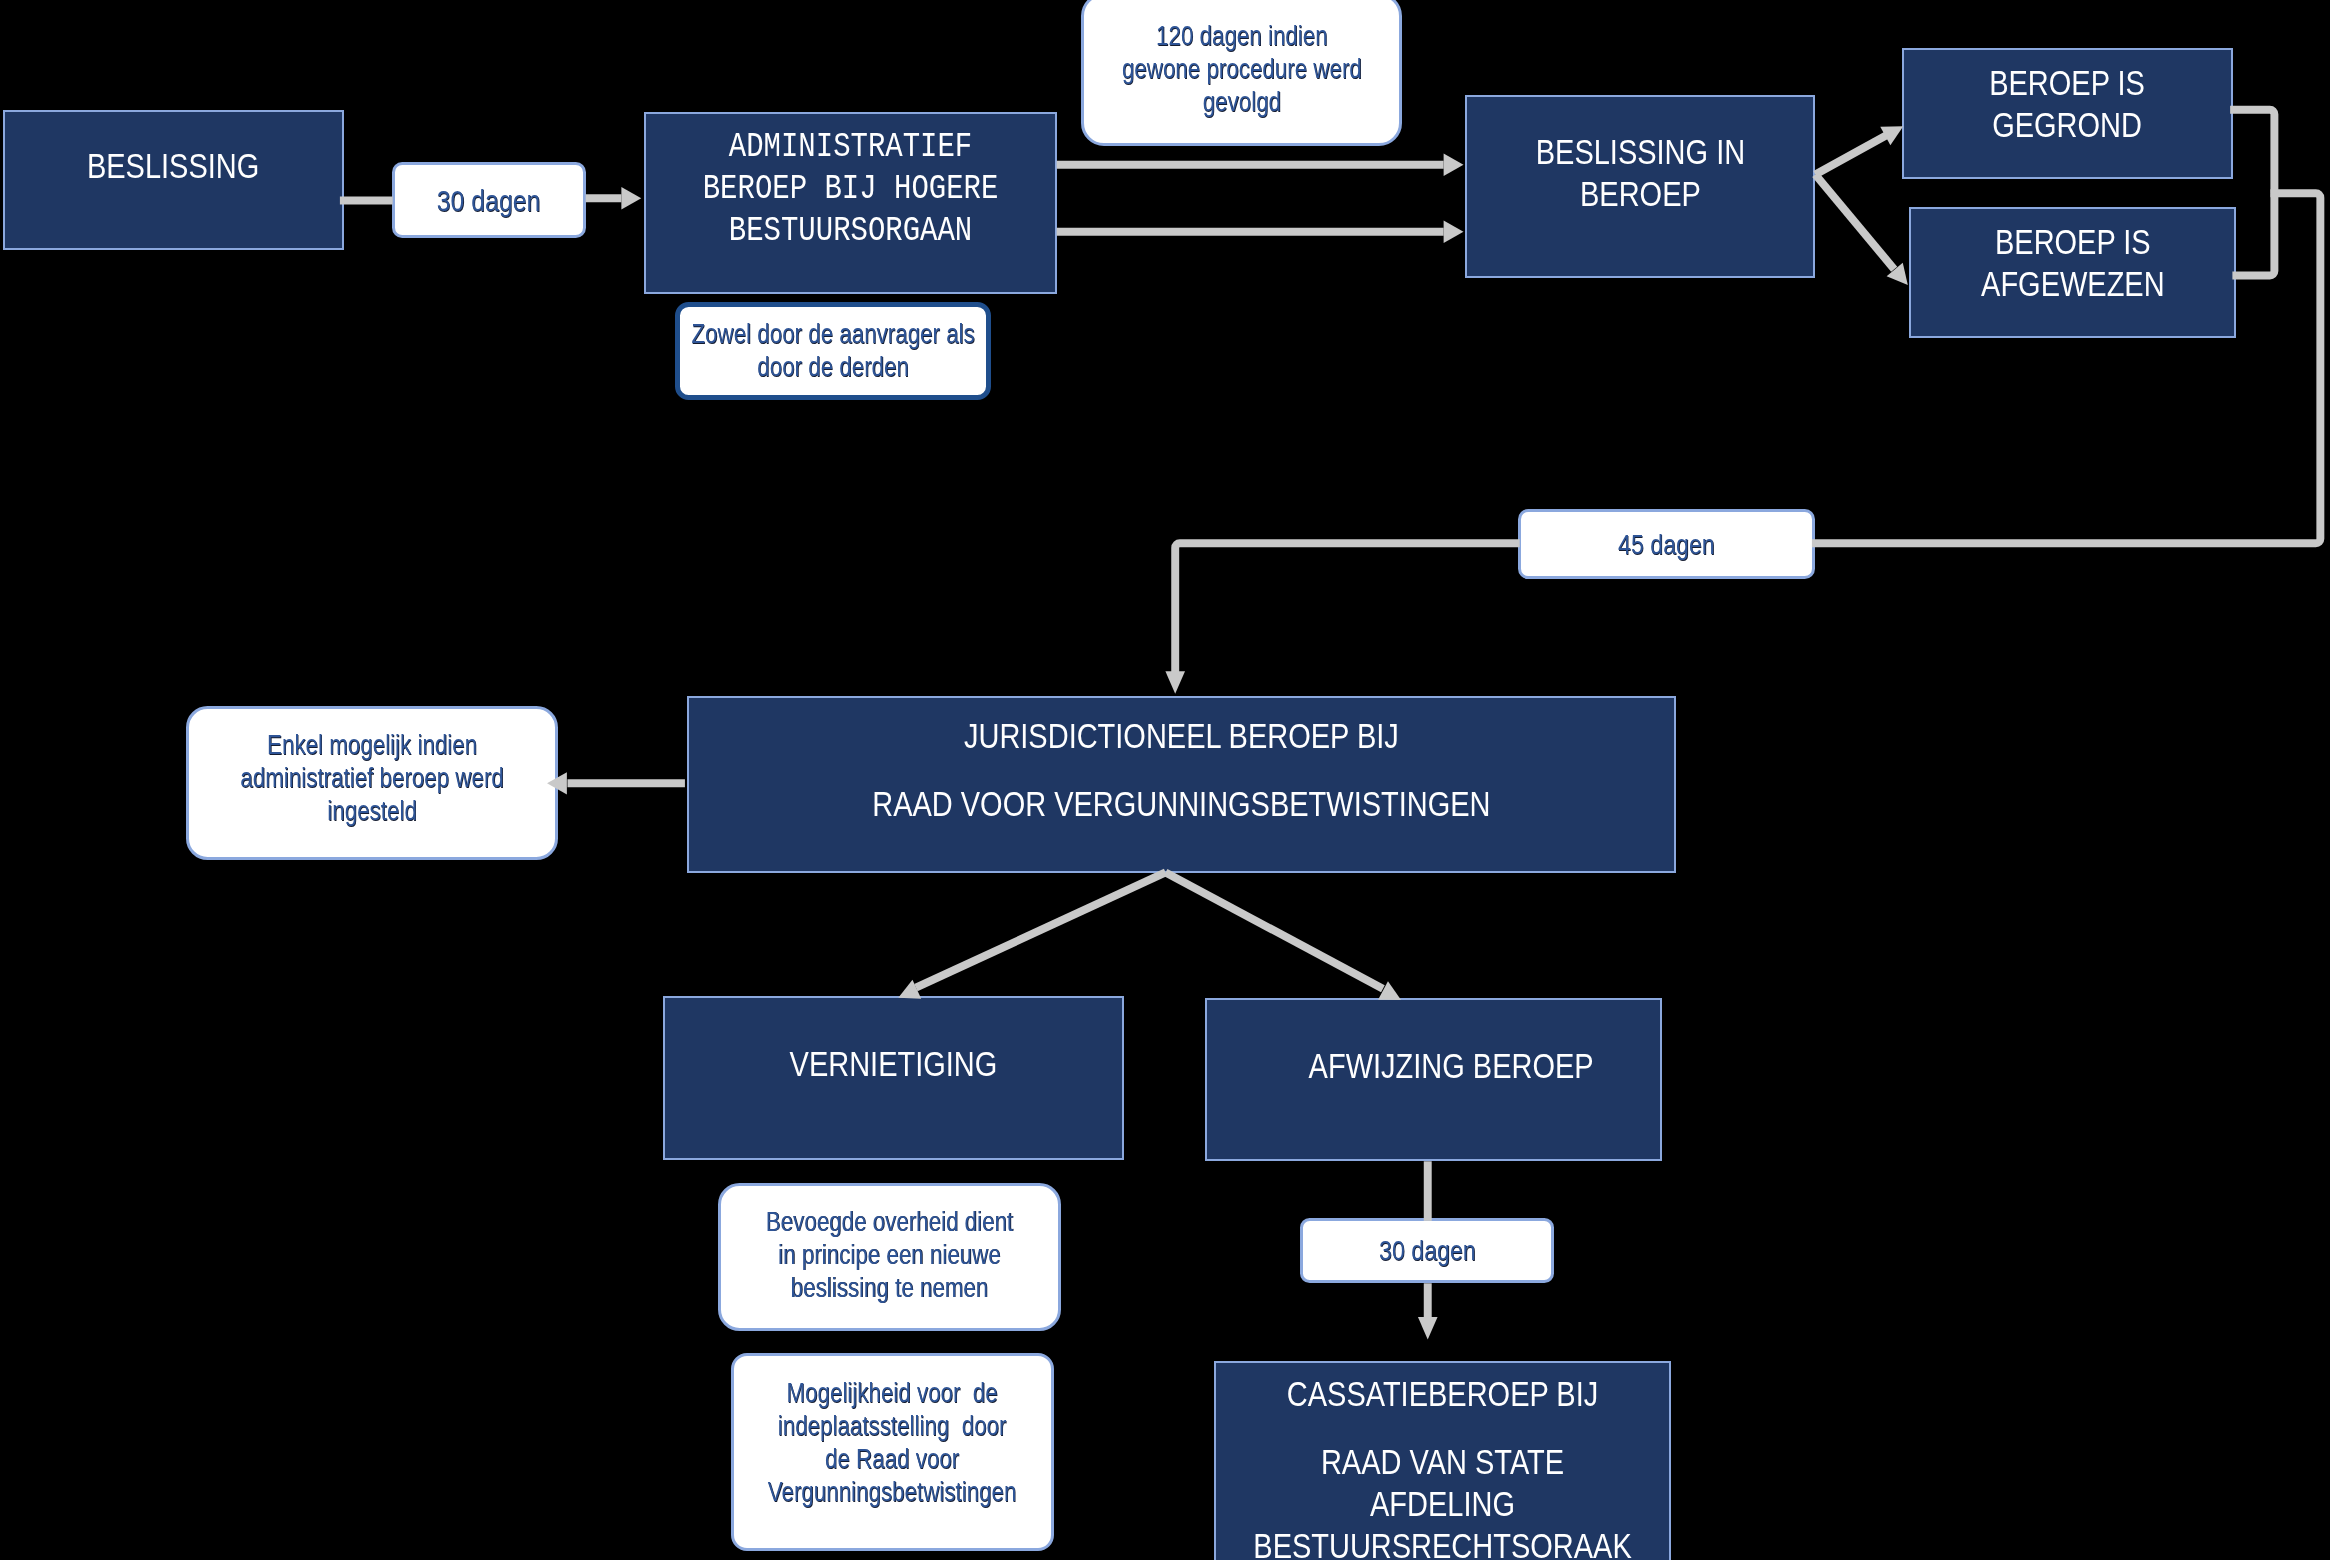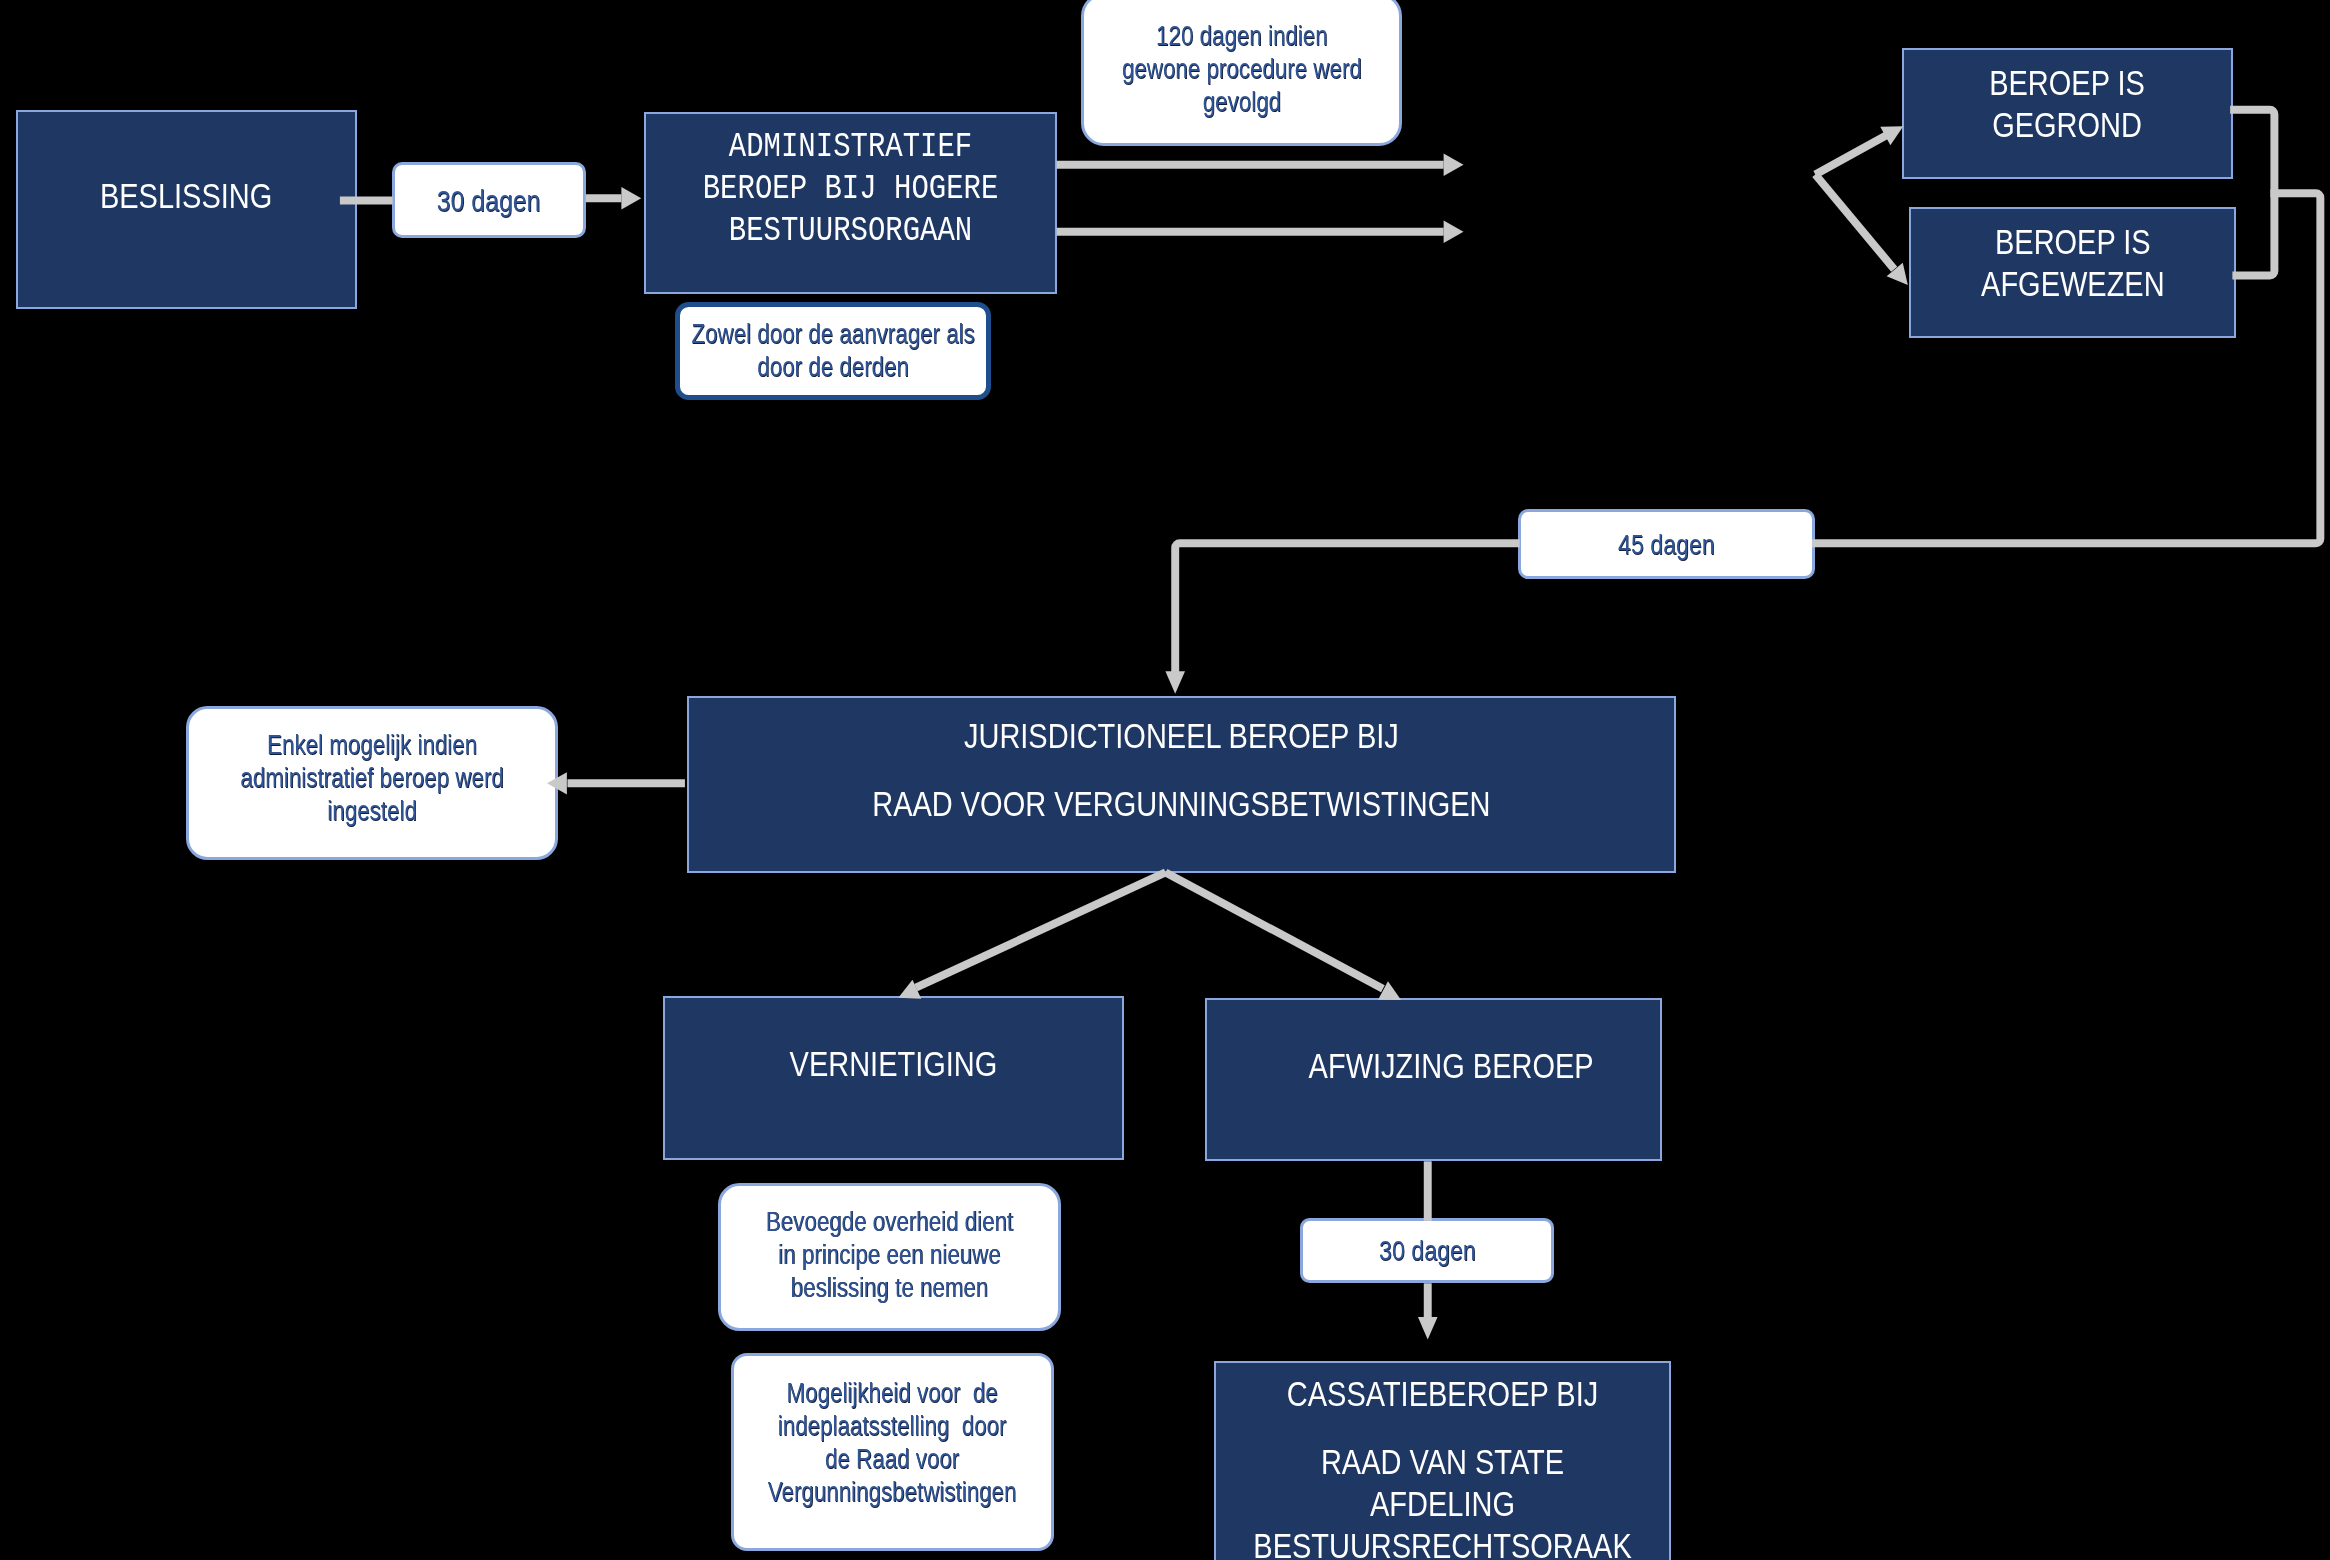--- a/index.html
+++ b/index.html
@@ -24,30 +24,36 @@
   .nbox { background:#FFFFFF; border:3.4px solid #8BA8DE; color:#2F5597; }
   .nbox.dark { border-color:#1F4E8C; border-width:5.1px; }
   .txt { text-align:center; font-weight:400; }
   .ln { white-space:pre; }
   .nbox .ln { text-shadow: 0.7px 0.7px 0 #141c30; }
 </style>
 </head>
 <body>
 
 <div id="stage">
-  <div class="pbox" style="left:16px;top:110px;width:341px;height:199px;">
+  <div class="pbox" style="left:3px;top:110px;width:341px;height:140px;">
     <div class="txt" style="font-size:35px;transform:translateY(-14px) scaleX(0.828);">
         <div class="ln" style="height:42px;line-height:42px;">BESLISSING</div>
       </div>
   </div>
   <div class="pbox" style="left:644px;top:112px;width:413px;height:182px;font-family:Liberation Mono, monospace;">
     <div class="txt" style="font-size:35px;transform:translateY(-13.6px) scaleX(0.828);">
         <div class="ln" style="height:42px;line-height:42px;">ADMINISTRATIEF</div>
         <div class="ln" style="height:42px;line-height:42px;">BEROEP BIJ HOGERE</div>
         <div class="ln" style="height:42px;line-height:42px;">BESTUURSORGAAN</div>
+      </div>
+  </div>
+  <div class="pbox" style="left:1465px;top:95px;width:350px;height:183px;">
+    <div class="txt" style="font-size:35px;transform:translateY(-14px) scaleX(0.828);">
+        <div class="ln" style="height:42px;line-height:42px;">BESLISSING IN</div>
+        <div class="ln" style="height:42px;line-height:42px;">BEROEP</div>
       </div>
   </div>
   <div class="pbox" style="left:1902px;top:48px;width:331px;height:131px;">
     <div class="txt" style="font-size:35px;transform:translateY(-9.6px) scaleX(0.828);">
         <div class="ln" style="height:42px;line-height:42px;">BEROEP IS</div>
         <div class="ln" style="height:42px;line-height:42px;">GEGROND</div>
       </div>
   </div>
   <div class="pbox" style="left:1909px;top:207px;width:327px;height:131px;">
     <div class="txt" style="font-size:35px;transform:translateY(-9.6px) scaleX(0.828);">

